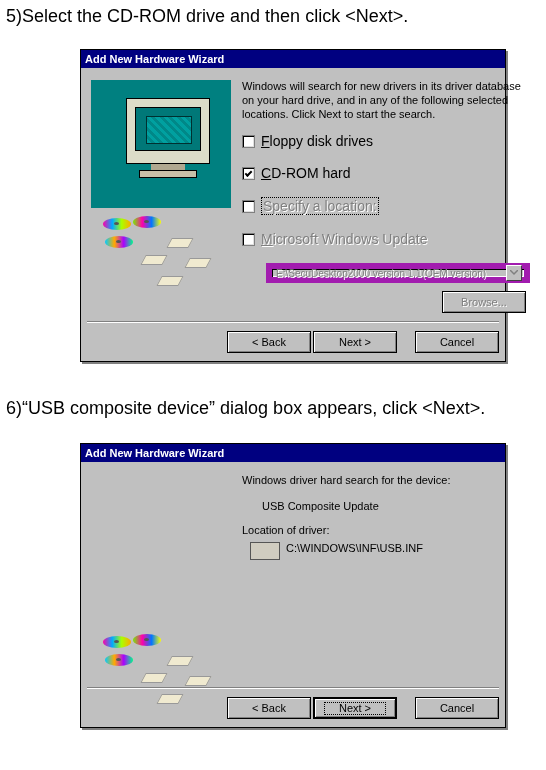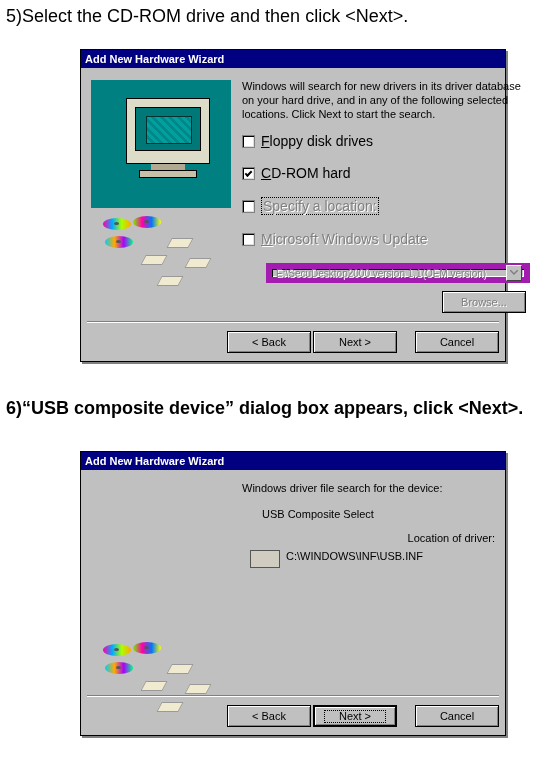--- a/index.html
+++ b/index.html
@@ -229,21 +229,21 @@
   }
   .paper-icon::before{
     content:"";
     position:absolute;
     left:0; top:0;
     width: 28px; height: 16px;
     background:#d0ccc0;
     border:1px solid #555;
   }
   .device-name { margin: 8px 0 12px 20px; }
-  .loc-label { margin: 12px 0 6px 0; text-align: right; }
+  .loc-label { margin: 12px 0 6px 0; }
   .loc-path { display: flex; align-items: flex-start; margin-left: 8px; }
   .second-art-offset {
     position: relative;
     top: 24px;
   }
 </style>
 </head>
 <body>
 
 <p class="instruction">5)Select the CD-ROM drive and then click &lt;Next&gt;.</p>
@@ -317,42 +317,42 @@
           <span>Next &gt;</span>
         </span>
       <span class="gap"></span>
       <span class="win-btn">
           <span>Cancel</span>
         </span>
     </div>
   </div>
 </div>
 
-<p class="instruction" style="margin-top:36px; margin-bottom:32px;font-weight:bold;">6)“USB composite device” dialog box appears, click &lt;Next&gt;.</p>
+<p class="instruction" style="margin-top:36px; margin-bottom:24px;">6)“USB composite device” dialog box appears, click &lt;Next&gt;.</p>
 
 <div class="dialog-outer">
   <div class="titlebar">
     <span class="titlebar-text">Add New Hardware Wizard</span>
   </div>
   <div class="dialog-body">
     <div class="content-row">
       <div class="left-panel">
         <div class="wiz-art second-art-offset">
           <div class="disc c1"></div>
             <div class="disc c2"></div>
             <div class="disc c3"></div>
           <div class="floppy f1"></div>
             <div class="floppy f2"></div>
             <div class="floppy f3"></div>
             <div class="floppy f4"></div>
         </div>
       </div>
       <div class="right-panel">
-        <div class="desc">Windows driver file search for the device:</div>
-        <div class="device-name">USB Composite Select</div>
+        <div class="desc">Windows driver hard search for the device:</div>
+        <div class="device-name">USB Composite Update</div>
         <div class="loc-label">Location of driver:</div>
         <div class="loc-path">
           <span class="paper-icon"></span>
           <span>C:\WINDOWS\INF\USB.INF</span>
         </div>
       </div>
     </div>
     <div class="sep"></div>
     <div class="button-row">
       <span class="win-btn">

